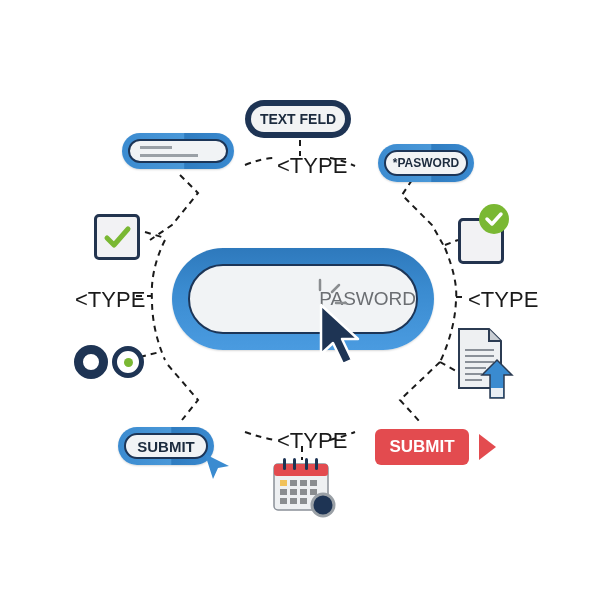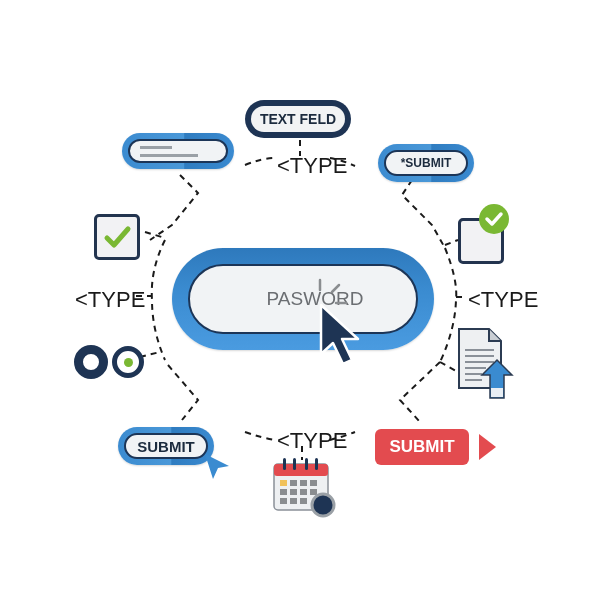--- a/index.html
+++ b/index.html
@@ -86,21 +86,21 @@
   <div class="inner" style="left:6px; top:6px; width:100px; height:24px; justify-content:flex-start; padding-left:10px;">
     <div style="display:flex; flex-direction:column; gap:5px;">
       <div style="width:32px; height:3px; background:#9aa0a6;"></div>
       <div style="width:58px; height:3px; background:#9aa0a6;"></div>
     </div>
   </div>
 </div>
 
 <div class="blue-pill" style="left:378px; top:144px; width:96px; height:38px;">
   <div class="inner" style="left:6px; top:6px; width:84px; height:26px; font-size:12px;">
-    <span>*SUBMIT</span>
+    <span>*PASWORD</span>
   </div>
 </div>
 
 <div class="checkbox" style="left:94px; top:214px; width:46px; height:46px;">
   <svg width="40" height="40" viewBox="0 0 40 40" style="position:absolute; left:0; top:0;">
     <path d="M10 21 L17 28 L31 12" fill="none" stroke="#7ab833" stroke-width="5" stroke-linecap="round" stroke-linejoin="round"></path>
   </svg>
 </div>
 
 <div class="checkbox" style="left:458px; top:218px; width:46px; height:46px;"></div>
@@ -108,21 +108,21 @@
   <svg width="30" height="30" viewBox="0 0 30 30">
     <path d="M8 15 L13 20 L22 10" fill="none" stroke="#fff" stroke-width="3.5" stroke-linecap="round" stroke-linejoin="round"></path>
   </svg>
 </div>
 
 <div class="type-label" style="left:75px; top:287px;">&lt;TYPE</div>
 <div class="type-label" style="left:468px; top:287px;">&lt;TYPE</div>
 
 <div class="blue-pill" style="left:172px; top:248px; width:262px; height:102px;
             background: linear-gradient(180deg, #2e79bc 0%, #3a8bd0 40%, #4a9be0 100%);">
-  <div class="inner" style="left:16px; top:16px; width:230px; height:70px; font-weight:normal; font-size:19px; color:#6b6e72; justify-content:center; padding-left:24px;">
+  <div class="inner" style="left:16px; top:16px; width:230px; height:70px; font-weight:normal; font-size:19px; color:#6b6e72; justify-content:flex-end; padding-left:24px;">
     <span>PASWORD</span>
   </div>
 </div>
 
 <svg class="abs" style="left:310px; top:276px;" width="50" height="40" viewBox="0 0 50 40">
   <g stroke="#8a8d90" stroke-width="2.5" stroke-linecap="round">
     <line x1="10" y1="4" x2="10" y2="14"></line>
     <line x1="22" y1="16" x2="29" y2="9"></line>
     <line x1="26" y1="27" x2="36" y2="27"></line>
   </g>

